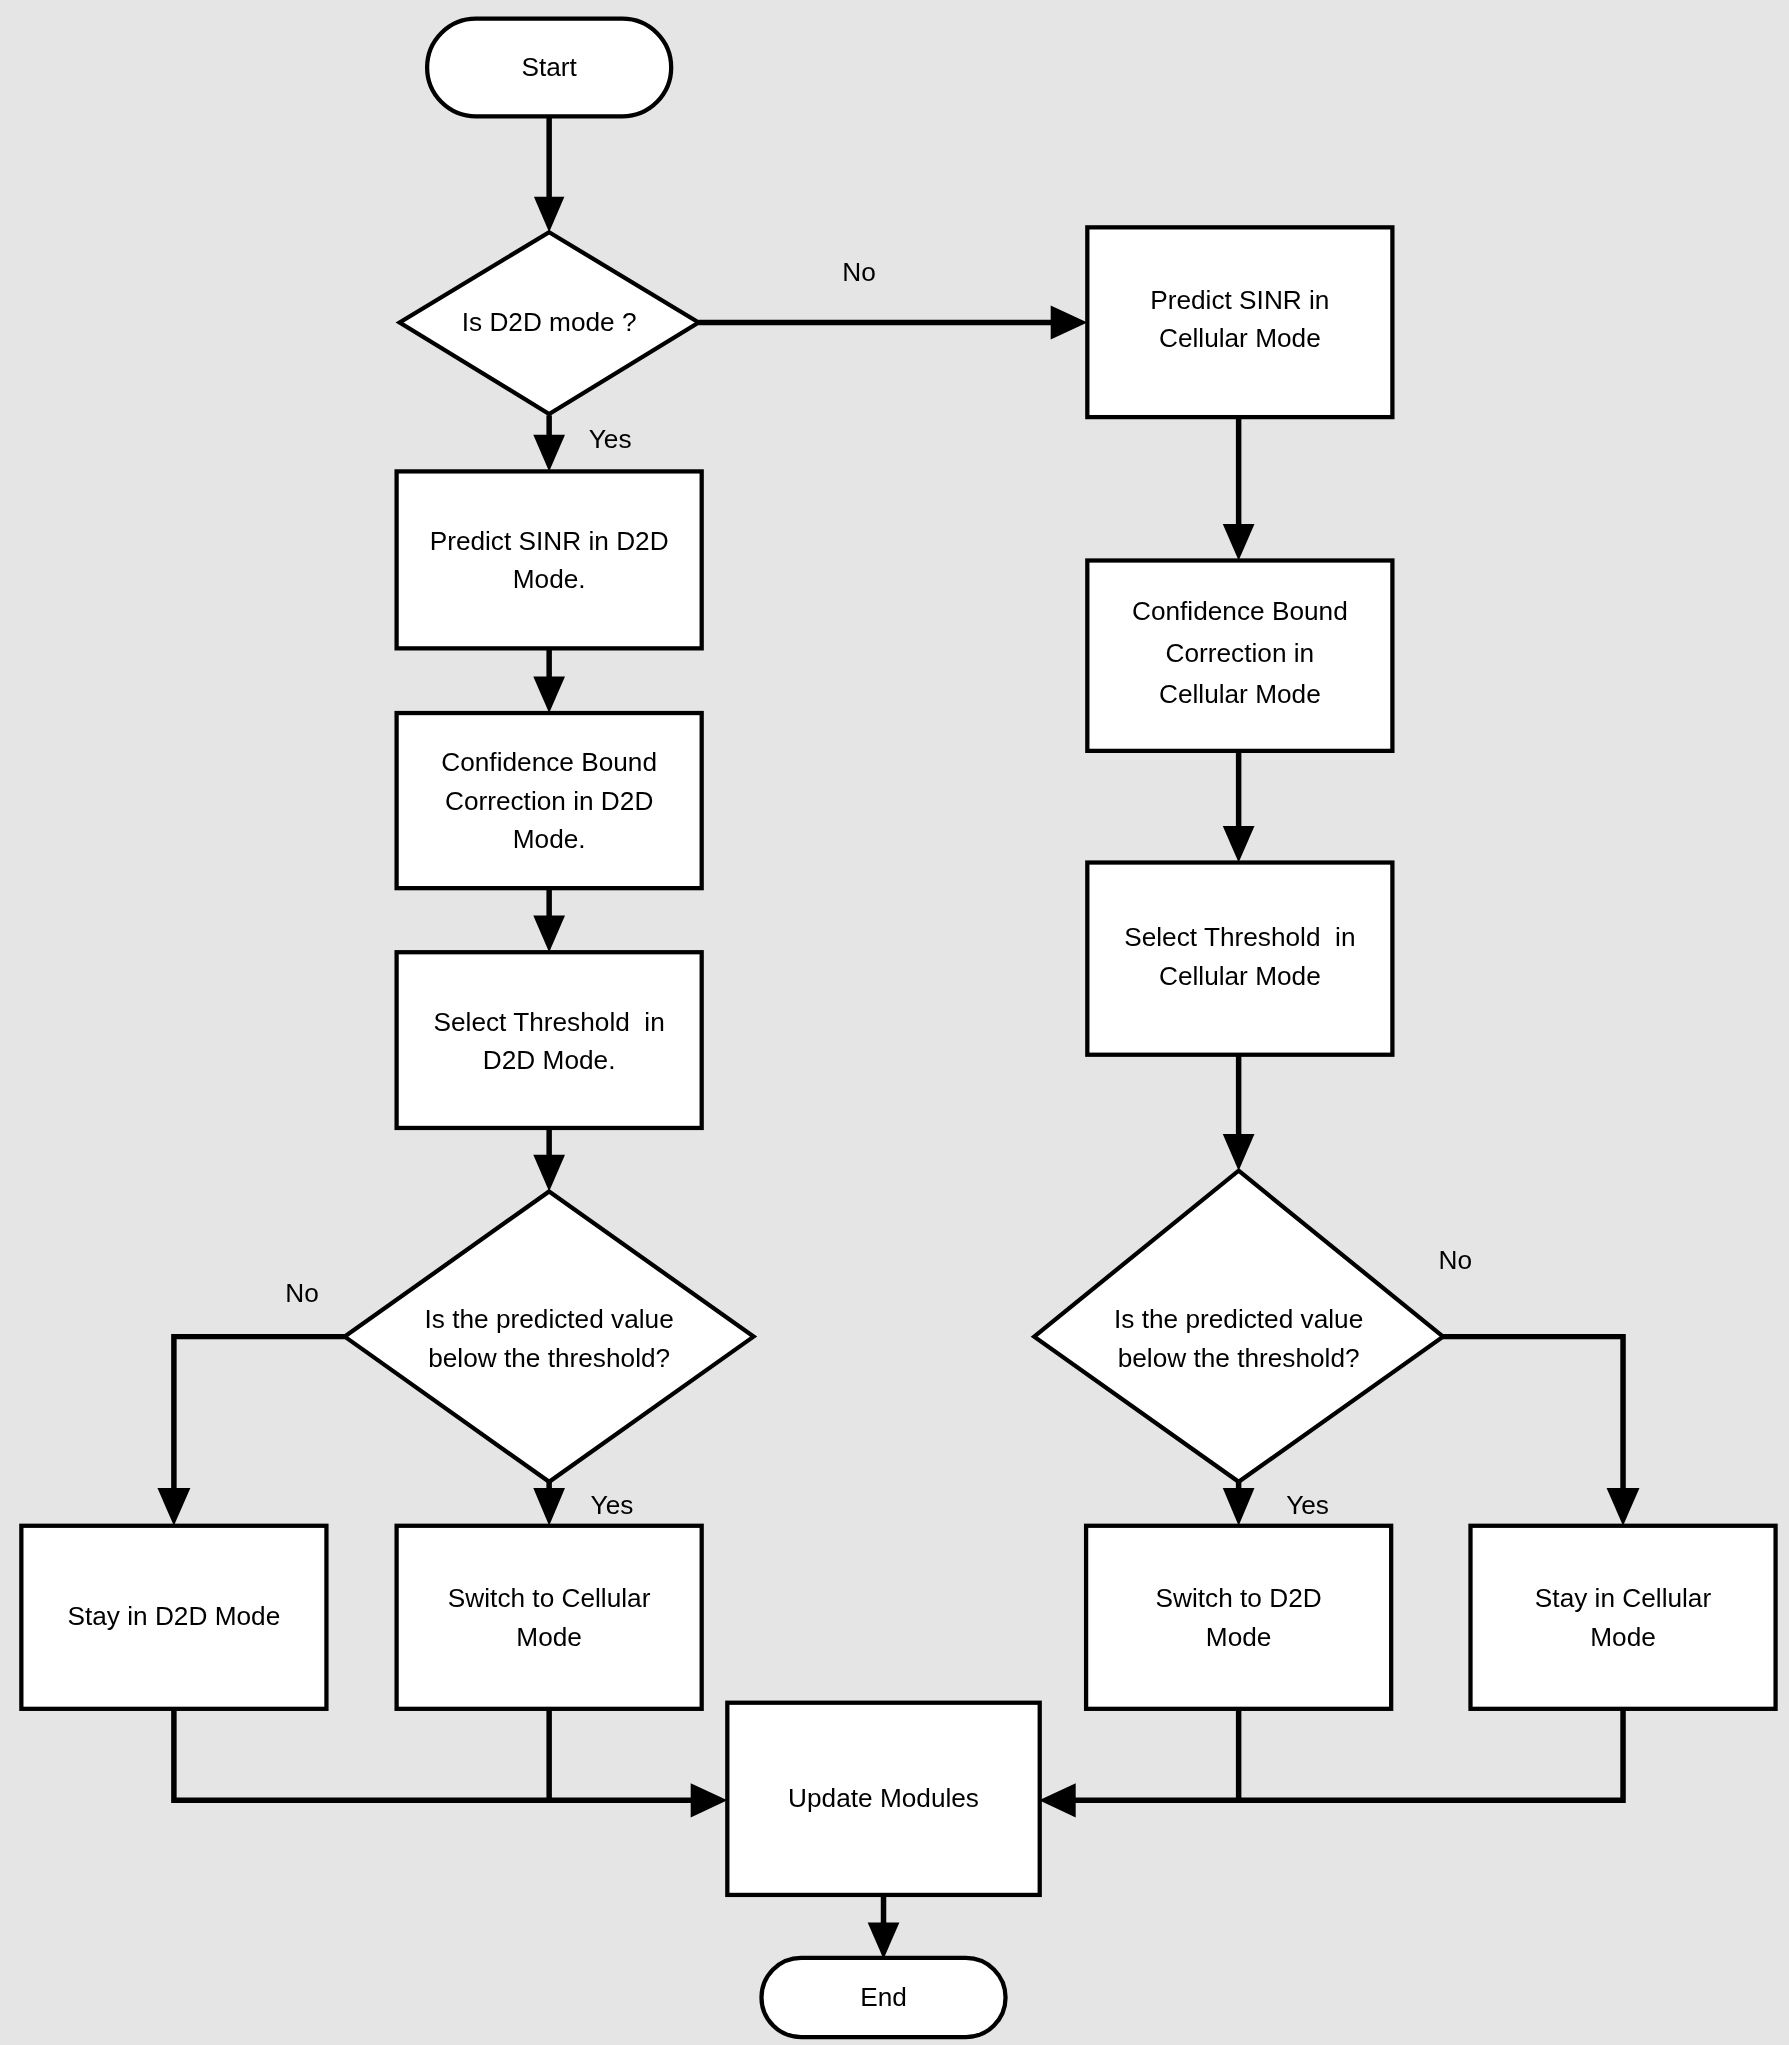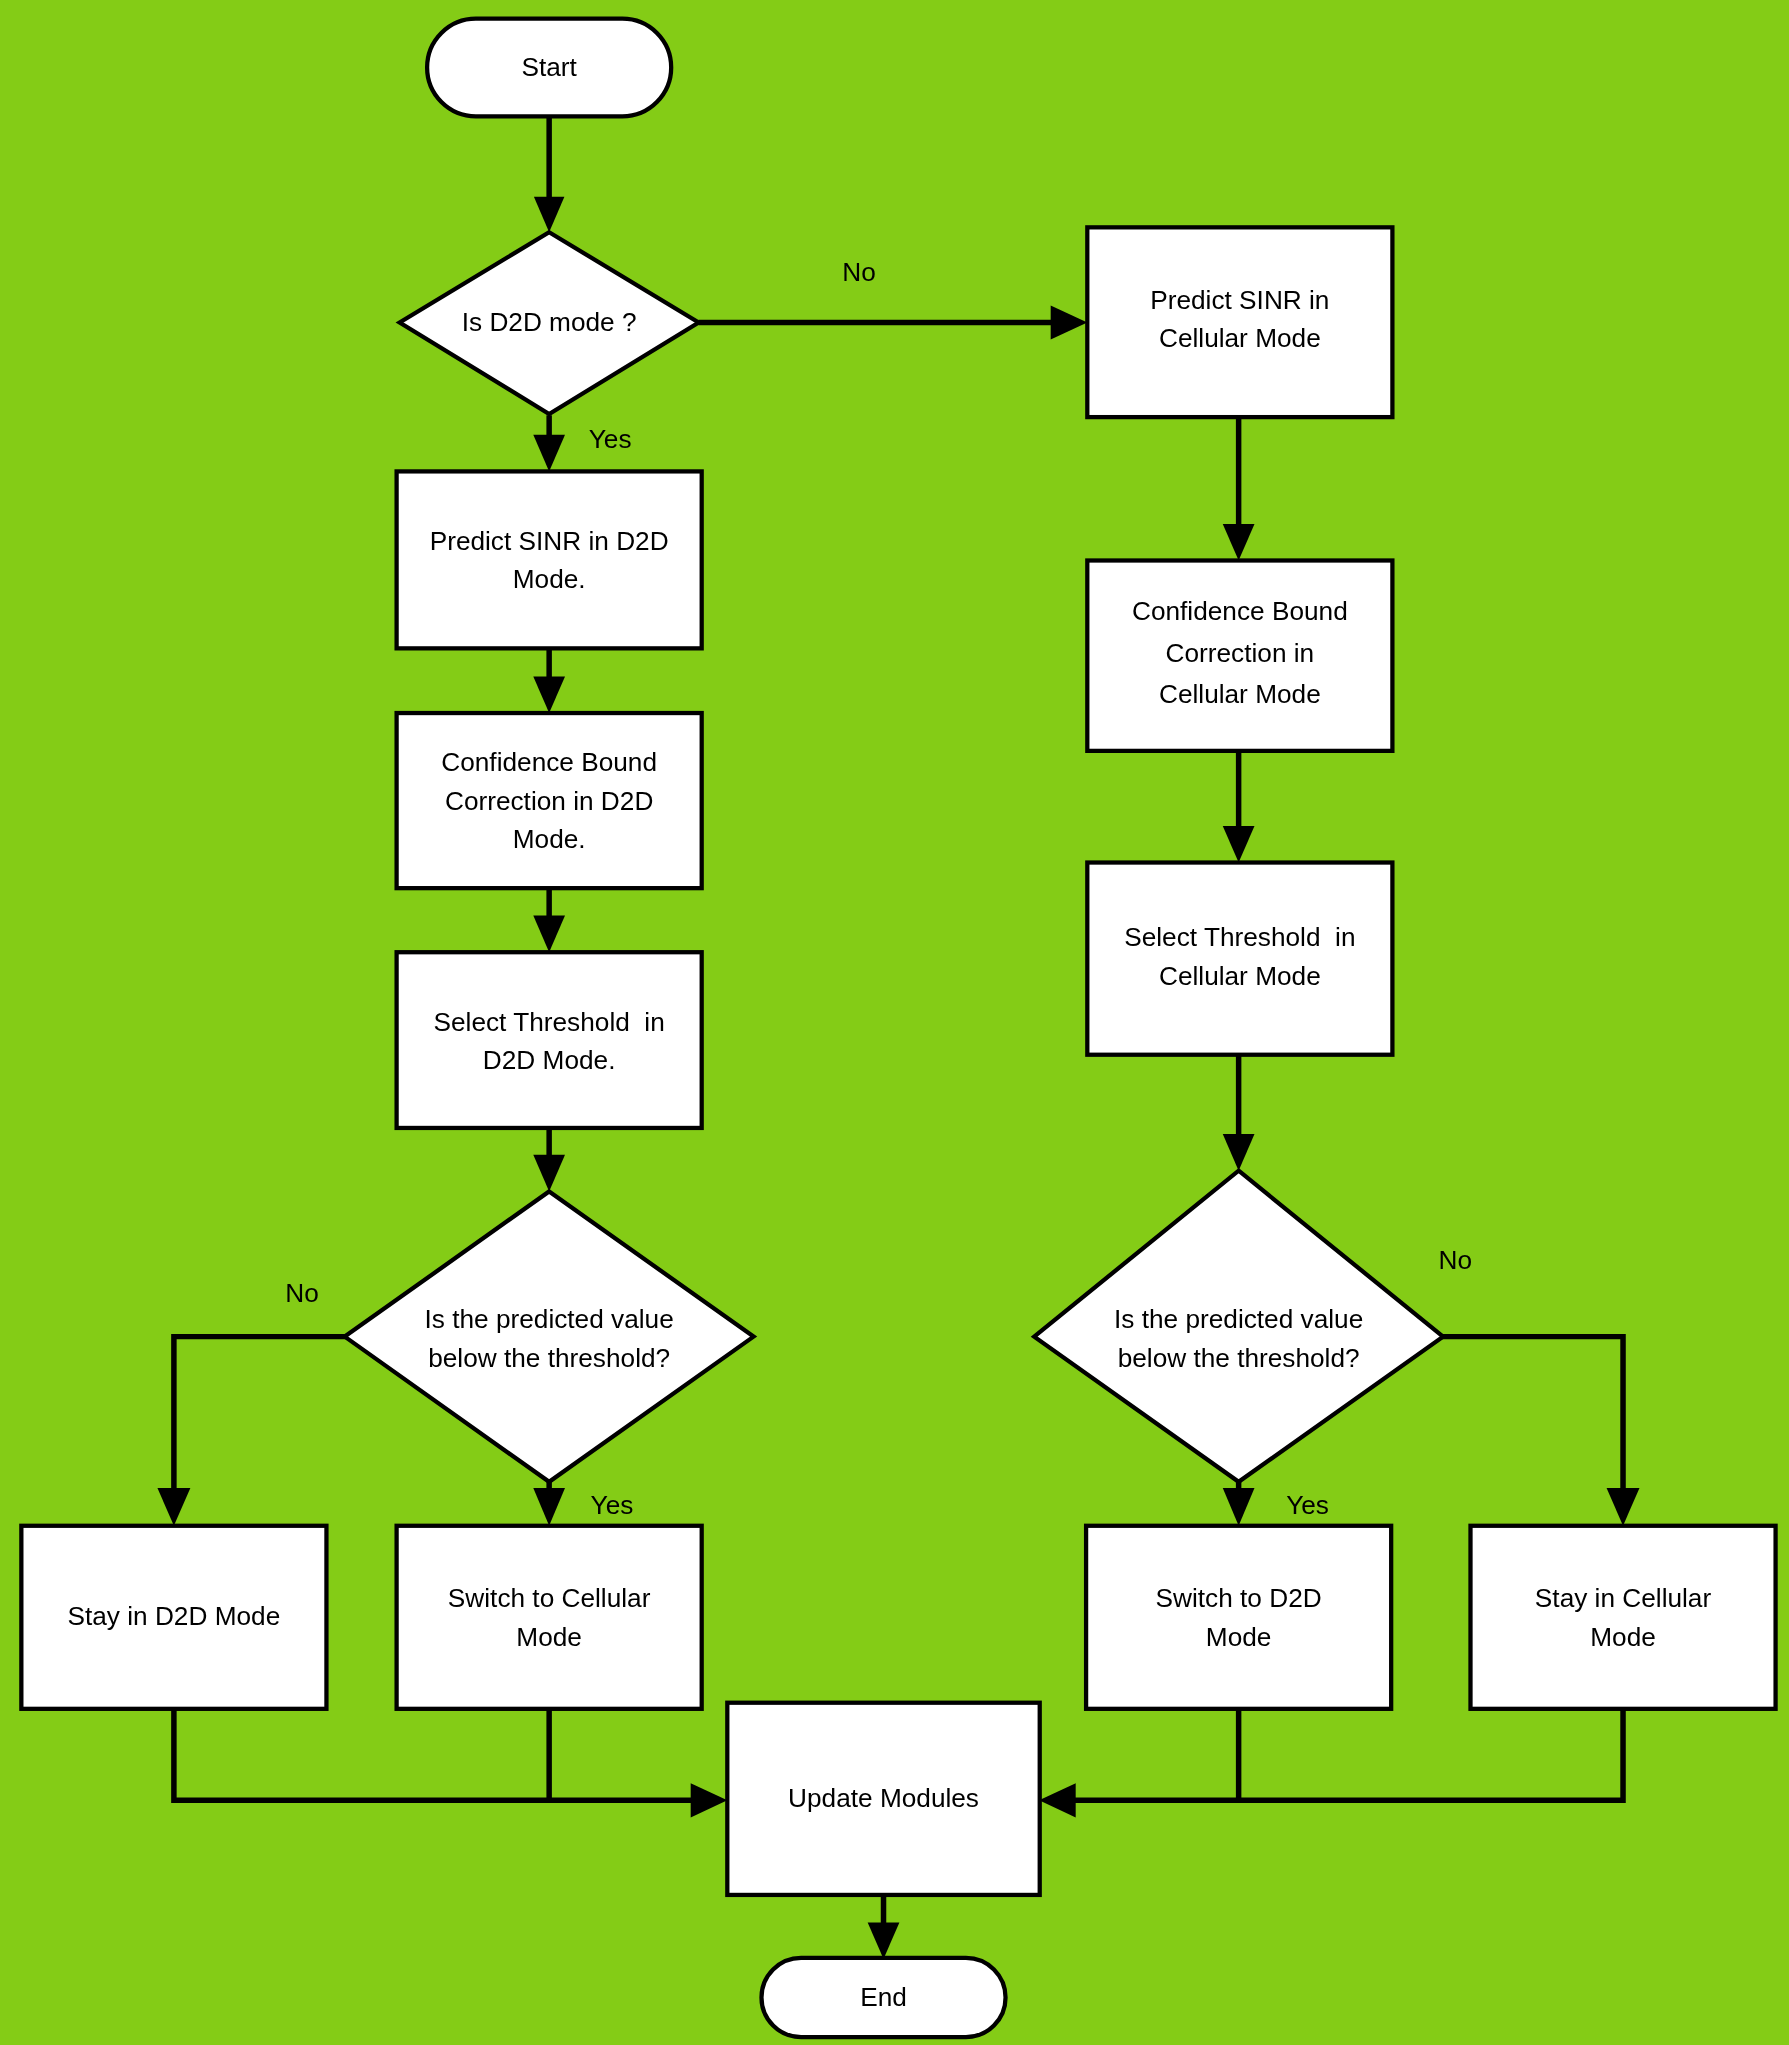--- a/index.html
+++ b/index.html
@@ -7,21 +7,21 @@
     padding: 0;
     background: #ffffff;
   }
   body {
     font-family: "Liberation Sans", sans-serif;
   }
   #flow-root {
     position: relative;
     width: 1789px;
     height: 2046px;
-    background: #84cc16;
+    background: #e5e5e5;
     overflow: hidden;
   }
   svg#flow-svg {
     position: absolute;
     left: 0;
     top: 0;
     width: 1789px;
     height: 2046px;
     display: block;
   }

